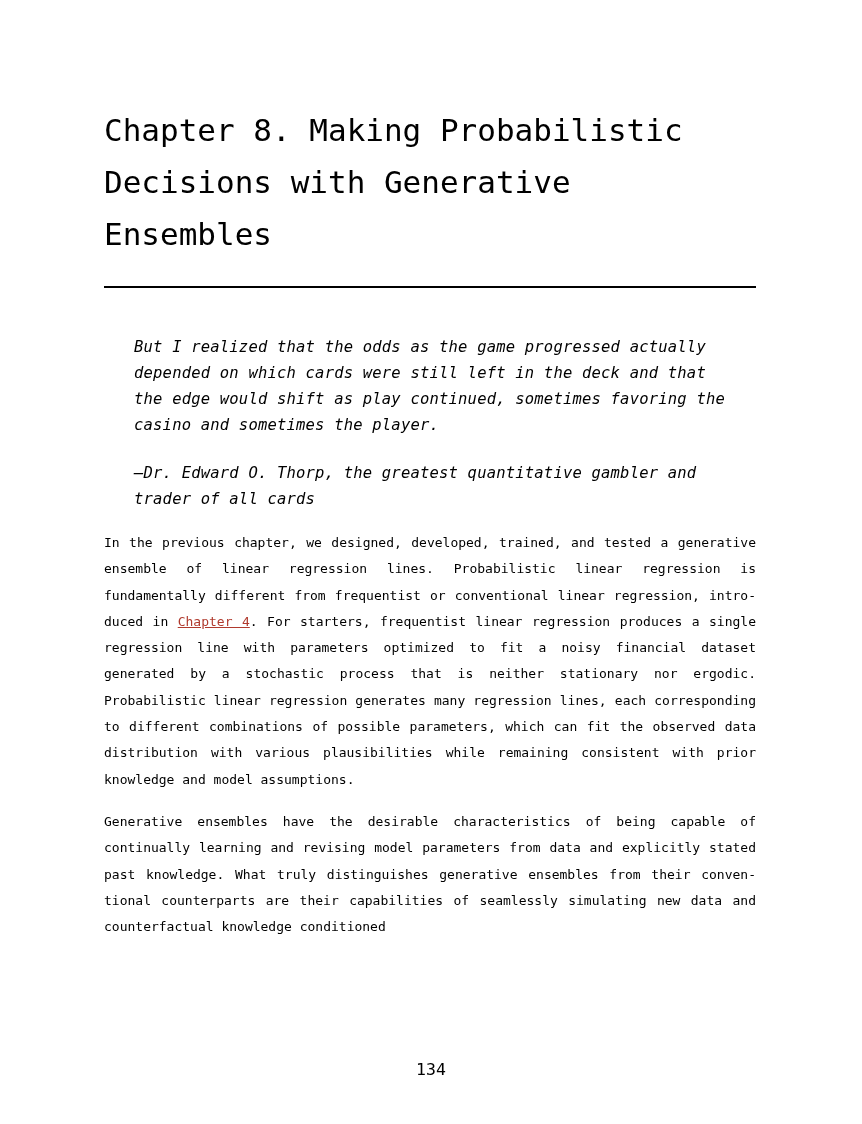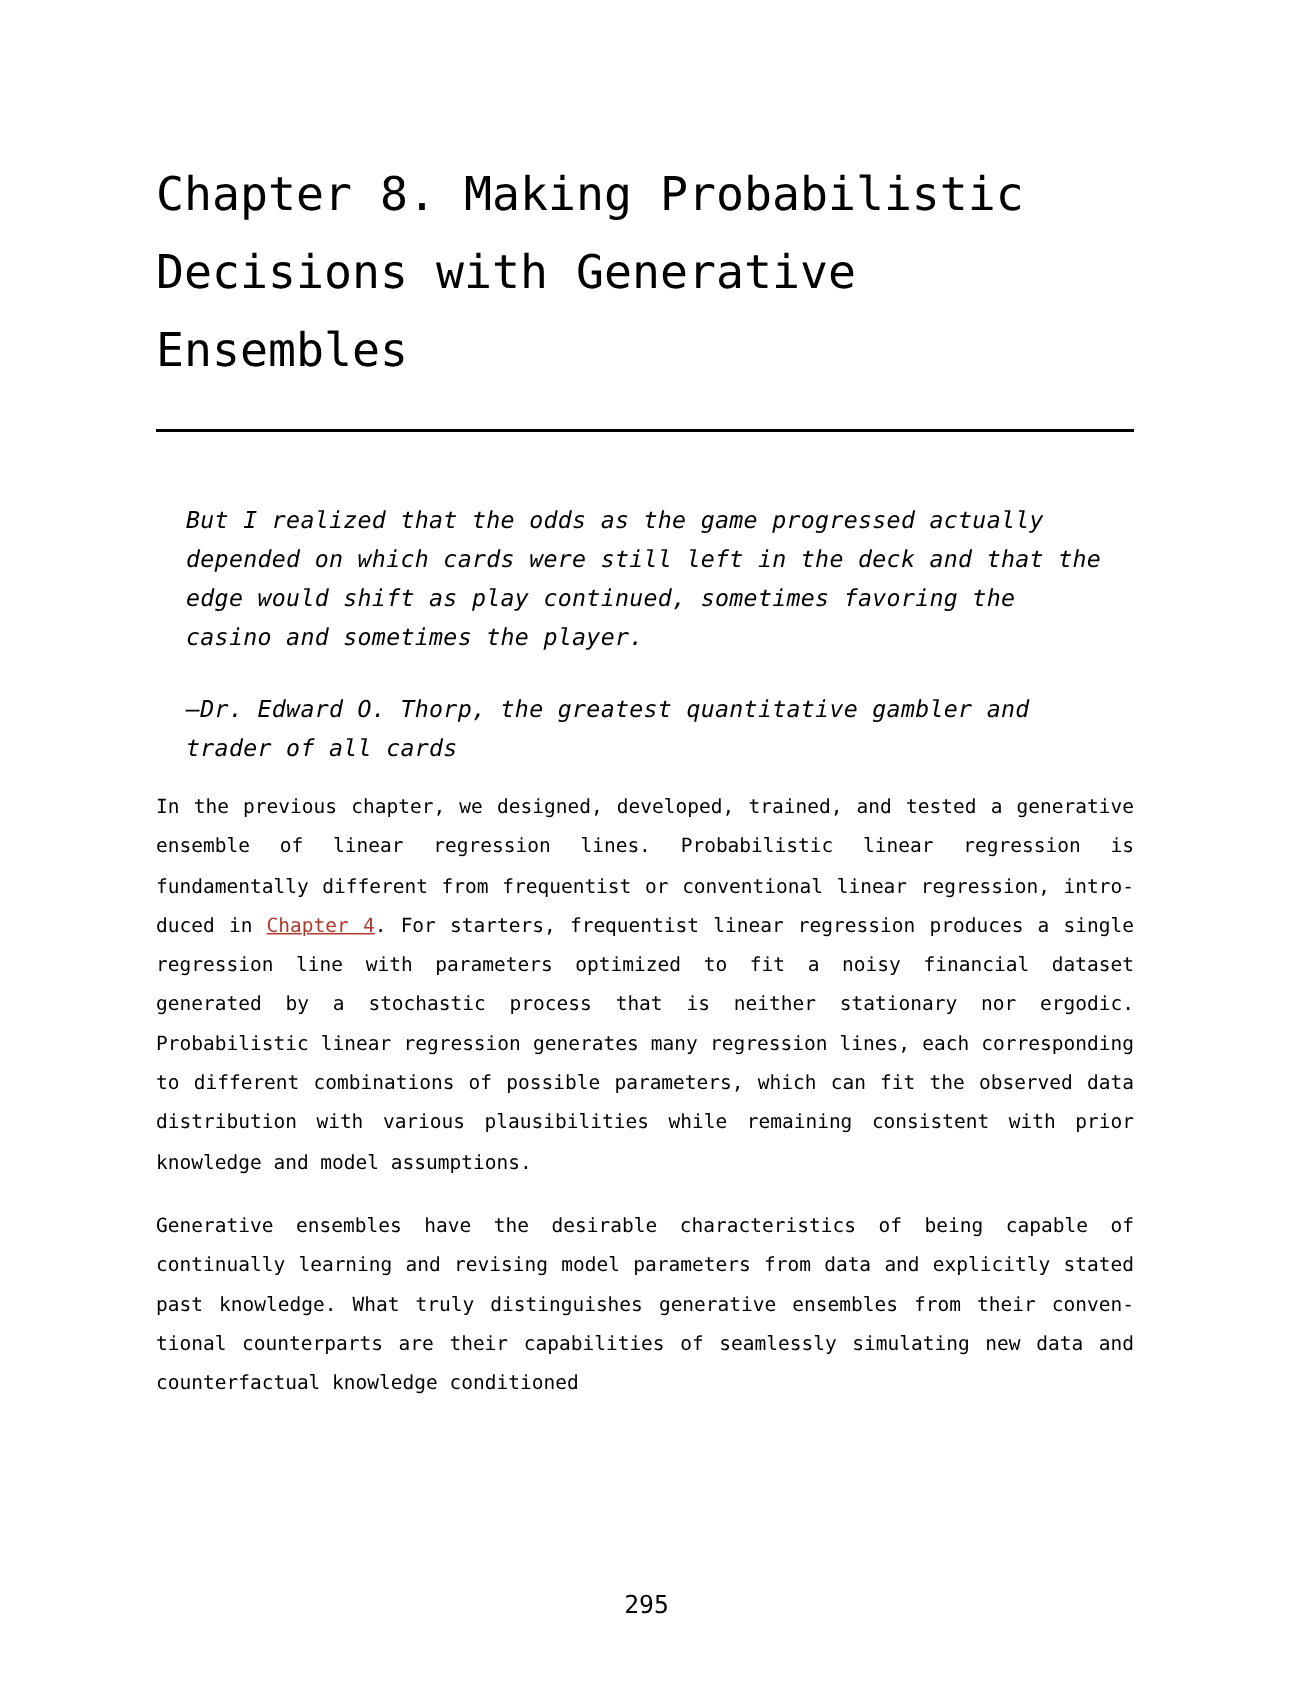--- a/index.html
+++ b/index.html
@@ -47,21 +47,21 @@
   .epigraph {
     margin-top: 46px;
     margin-left: 12px;
     width: 630px;
     font-style: italic;
     font-size: 15.5px;
     line-height: 26px;
     letter-spacing: 0.2px;
   }
   .epigraph p {
-    margin: 8px;
+    margin: 18px;
   }
   .epigraph .attribution {
     margin-top: 22px;
   }
   .body-text {
     margin-top: 14px;
     font-size: 13px;
     line-height: 26.3px;
     text-align: justify;
     letter-spacing: 0px;
@@ -101,14 +101,14 @@
       <p class="attribution">—Dr. Edward O. Thorp, the greatest quantitative gambler and trader of all cards</p>
     </div>
 
     <div class="body-text">
       <p><span>In the previous chapter, we designed, developed, trained, and tested a generative ensemble of linear regression lines. Probabilistic linear regression is fundamentally different from frequentist or conventional linear regression, intro­duced in </span><a class="xref nowrap" href="#">Chapter 4</a><span>. For starters, frequentist linear re­gression produces a single regression line with parameters optimized to fit a noisy financial dataset generated by a stochastic process that is neither stationary nor ergodic. Probabilistic linear regression generates many regression lines, each corresponding to different combinations of pos­sible parameters, which can fit the observed data distribu­tion with various plausibilities while remaining consistent with prior knowledge and model assumptions.</span></p>
       <p>Generative ensembles have the desirable characteristics of being capable of continually learning and revising model pa­rameters from data and explicitly stated past knowledge. What truly distinguishes generative ensembles from their conven­tional counterparts are their capabilities of seamlessly simulating new data and counterfactual knowledge conditioned</p>
     </div>
 
   </div>
 
-  <div class="page-number">295</div>
+  <div class="page-number">134</div>
 </div>
 
 </body></html>

